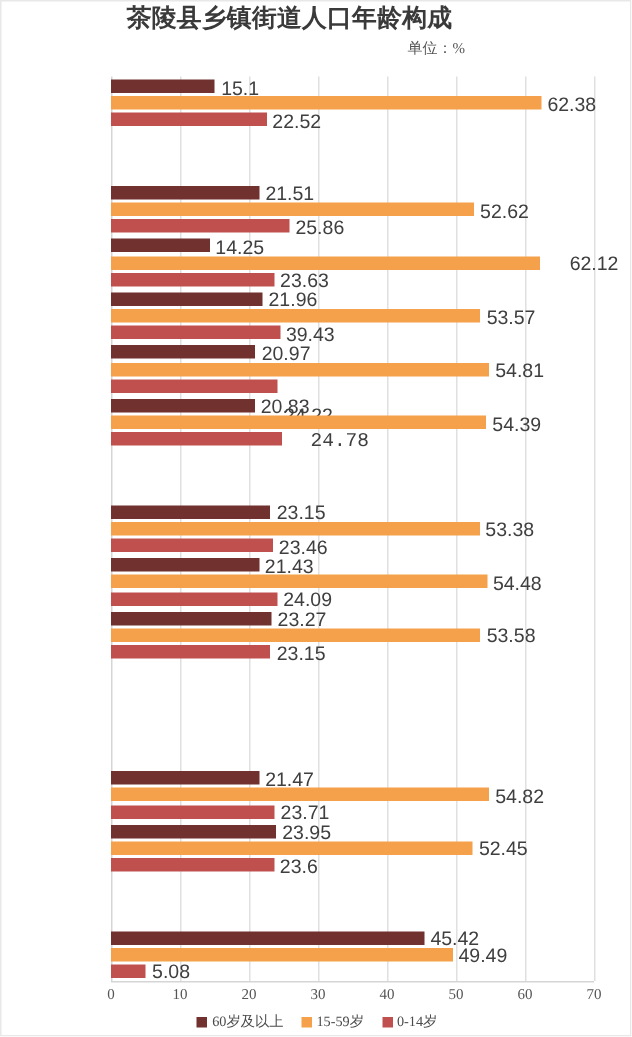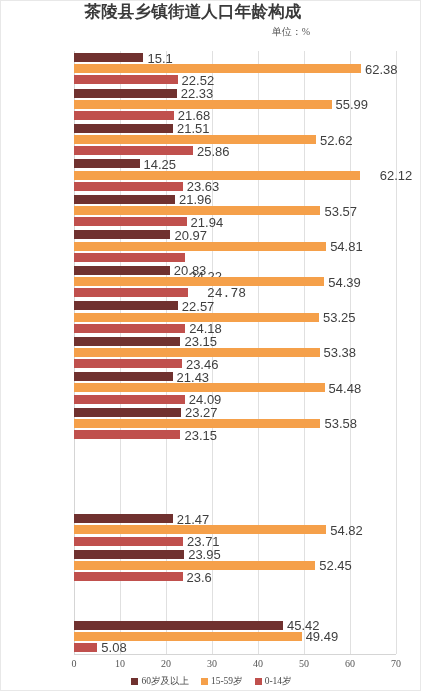--- a/index.html
+++ b/index.html
@@ -140,28 +140,20 @@
       <div class="gridline" style="left: 276px;"></div>
       <div class="gridline" style="left: 322px;"></div>
       <div class="cat-group" style="top: 0px; height: 35.4706px;">
         <div class="bar s60" title="下东街道 60岁及以上: 15.1" style="width: 69.46px; top: 2.03529px;"></div>
         <div class="bar-label" style="left: 73.46px; top: 2.53529px;">15.1</div>
         <div class="bar s1559" title="下东街道 15-59岁: 62.38" style="width: 286.948px; top: 13.2353px;"></div>
         <div class="bar-label" style="left: 290.948px; top: 13.7353px;">62.38</div>
         <div class="bar s014" title="下东街道 0-14岁: 22.52" style="width: 103.592px; top: 24.4353px;"></div>
         <div class="bar-label" style="left: 107.592px; top: 24.9353px;">22.52</div>
       </div>
-      <div class="cat-group" style="top: 35.4706px; height: 35.4706px;">
-        <div class="bar s60" title="思聪街道 60岁及以上: 22.33" style="width: 102.718px; top: 2.03529px;"></div>
-        <div class="bar-label" style="left: 106.718px; top: 2.53529px;">22.33</div>
-        <div class="bar s1559" title="思聪街道 15-59岁: 55.99" style="width: 257.554px; top: 13.2353px;"></div>
-        <div class="bar-label" style="left: 261.554px; top: 13.7353px;">55.99</div>
-        <div class="bar s014" title="思聪街道 0-14岁: 21.68" style="width: 99.728px; top: 24.4353px;"></div>
-        <div class="bar-label" style="left: 103.728px; top: 24.9353px;">21.68</div>
-      </div>
       <div class="cat-group" style="top: 70.9412px; height: 35.4706px;">
         <div class="bar s60" title="洣江街道 60岁及以上: 21.51" style="width: 98.946px; top: 2.03529px;"></div>
         <div class="bar-label" style="left: 102.946px; top: 2.53529px;">21.51</div>
         <div class="bar s1559" title="洣江街道 15-59岁: 52.62" style="width: 242.052px; top: 13.2353px;"></div>
         <div class="bar-label" style="left: 246.052px; top: 13.7353px;">52.62</div>
         <div class="bar s014" title="洣江街道 0-14岁: 25.86" style="width: 118.956px; top: 24.4353px;"></div>
         <div class="bar-label" style="left: 122.956px; top: 24.9353px;">25.86</div>
       </div>
       <div class="cat-group" style="top: 106.412px; height: 35.4706px;">
         <div class="bar s60" title="云阳街道 60岁及以上: 14.25" style="width: 65.55px; top: 2.03529px;"></div>
@@ -170,45 +162,37 @@
         <div class="bar-label" style="left: 289.752px; top: 13.7353px; padding-left: 16px;">62.12</div>
         <div class="bar s014" title="云阳街道 0-14岁: 23.63" style="width: 108.698px; top: 24.4353px;"></div>
         <div class="bar-label" style="left: 112.698px; top: 24.9353px;">23.63</div>
       </div>
       <div class="cat-group" style="top: 141.882px; height: 35.4706px;">
         <div class="bar s60" title="界首镇 60岁及以上: 21.96" style="width: 101.016px; top: 2.03529px;"></div>
         <div class="bar-label" style="left: 105.016px; top: 2.53529px;">21.96</div>
         <div class="bar s1559" title="界首镇 15-59岁: 53.57" style="width: 246.422px; top: 13.2353px;"></div>
         <div class="bar-label" style="left: 250.422px; top: 13.7353px;">53.57</div>
         <div class="bar s014" title="界首镇 0-14岁: 24.48" style="width: 112.608px; top: 24.4353px;"></div>
-        <div class="bar-label" style="left: 116.608px; top: 24.9353px;">21.94</div>
+        <div class="bar-label" style="left: 116.608px; top: 24.9353px;">39.43</div>
       </div>
       <div class="cat-group" style="top: 177.353px; height: 35.4706px;">
         <div class="bar s60" title="湖口镇 60岁及以上: 20.97" style="width: 96.462px; top: 2.03529px;"></div>
         <div class="bar-label" style="left: 100.462px; top: 2.53529px;">20.97</div>
         <div class="bar s1559" title="湖口镇 15-59岁: 54.81" style="width: 252.126px; top: 13.2353px;"></div>
         <div class="bar-label" style="left: 256.126px; top: 13.7353px;">54.81</div>
         <div class="bar s014" title="湖口镇 0-14岁: 24.22" style="width: 111.412px; top: 24.4353px;"></div>
         <div class="bar-label" style="left: 115.412px; top: 21px; margin-top: 23px;">24.22</div>
       </div>
       <div class="cat-group" style="top: 212.824px; height: 35.4706px;">
         <div class="bar s60" title="马江镇 60岁及以上: 20.83" style="width: 95.818px; top: 2.03529px;"></div>
         <div class="bar-label" style="left: 99.818px; top: 2.53529px;">20.83</div>
         <div class="bar s1559" title="马江镇 15-59岁: 54.39" style="width: 250.194px; top: 13.2353px;"></div>
         <div class="bar-label" style="left: 254.194px; top: 13.7353px;">54.39</div>
         <div class="bar s014" title="马江镇 0-14岁: 24.78" style="width: 113.988px; top: 24.4353px;"></div>
         <div class="bar-label" style="left: 133px; top: 24.9353px; font-family: Liberation Mono, monospace;">24.78</div>
-      </div>
-      <div class="cat-group" style="top: 248.294px; height: 35.4706px;">
-        <div class="bar s60" title="高陇镇 60岁及以上: 22.57" style="width: 103.822px; top: 2.03529px;"></div>
-        <div class="bar-label" style="left: 107.822px; top: 2.53529px;">22.57</div>
-        <div class="bar s1559" title="高陇镇 15-59岁: 53.25" style="width: 244.95px; top: 13.2353px;"></div>
-        <div class="bar-label" style="left: 248.95px; top: 13.7353px;">53.25</div>
-        <div class="bar s014" title="高陇镇 0-14岁: 24.18" style="width: 111.228px; top: 24.4353px;"></div>
-        <div class="bar-label" style="left: 115.228px; top: 24.9353px;">24.18</div>
       </div>
       <div class="cat-group" style="top: 283.765px; height: 35.4706px;">
         <div class="bar s60" title="虎踞镇 60岁及以上: 23.15" style="width: 106.49px; top: 2.03529px;"></div>
         <div class="bar-label" style="left: 110.49px; top: 2.53529px;">23.15</div>
         <div class="bar s1559" title="虎踞镇 15-59岁: 53.38" style="width: 245.548px; top: 13.2353px;"></div>
         <div class="bar-label" style="left: 249.548px; top: 13.7353px;">53.38</div>
         <div class="bar s014" title="虎踞镇 0-14岁: 23.46" style="width: 107.916px; top: 24.4353px;"></div>
         <div class="bar-label" style="left: 111.916px; top: 24.9353px;">23.46</div>
       </div>
       <div class="cat-group" style="top: 319.235px; height: 35.4706px;">

